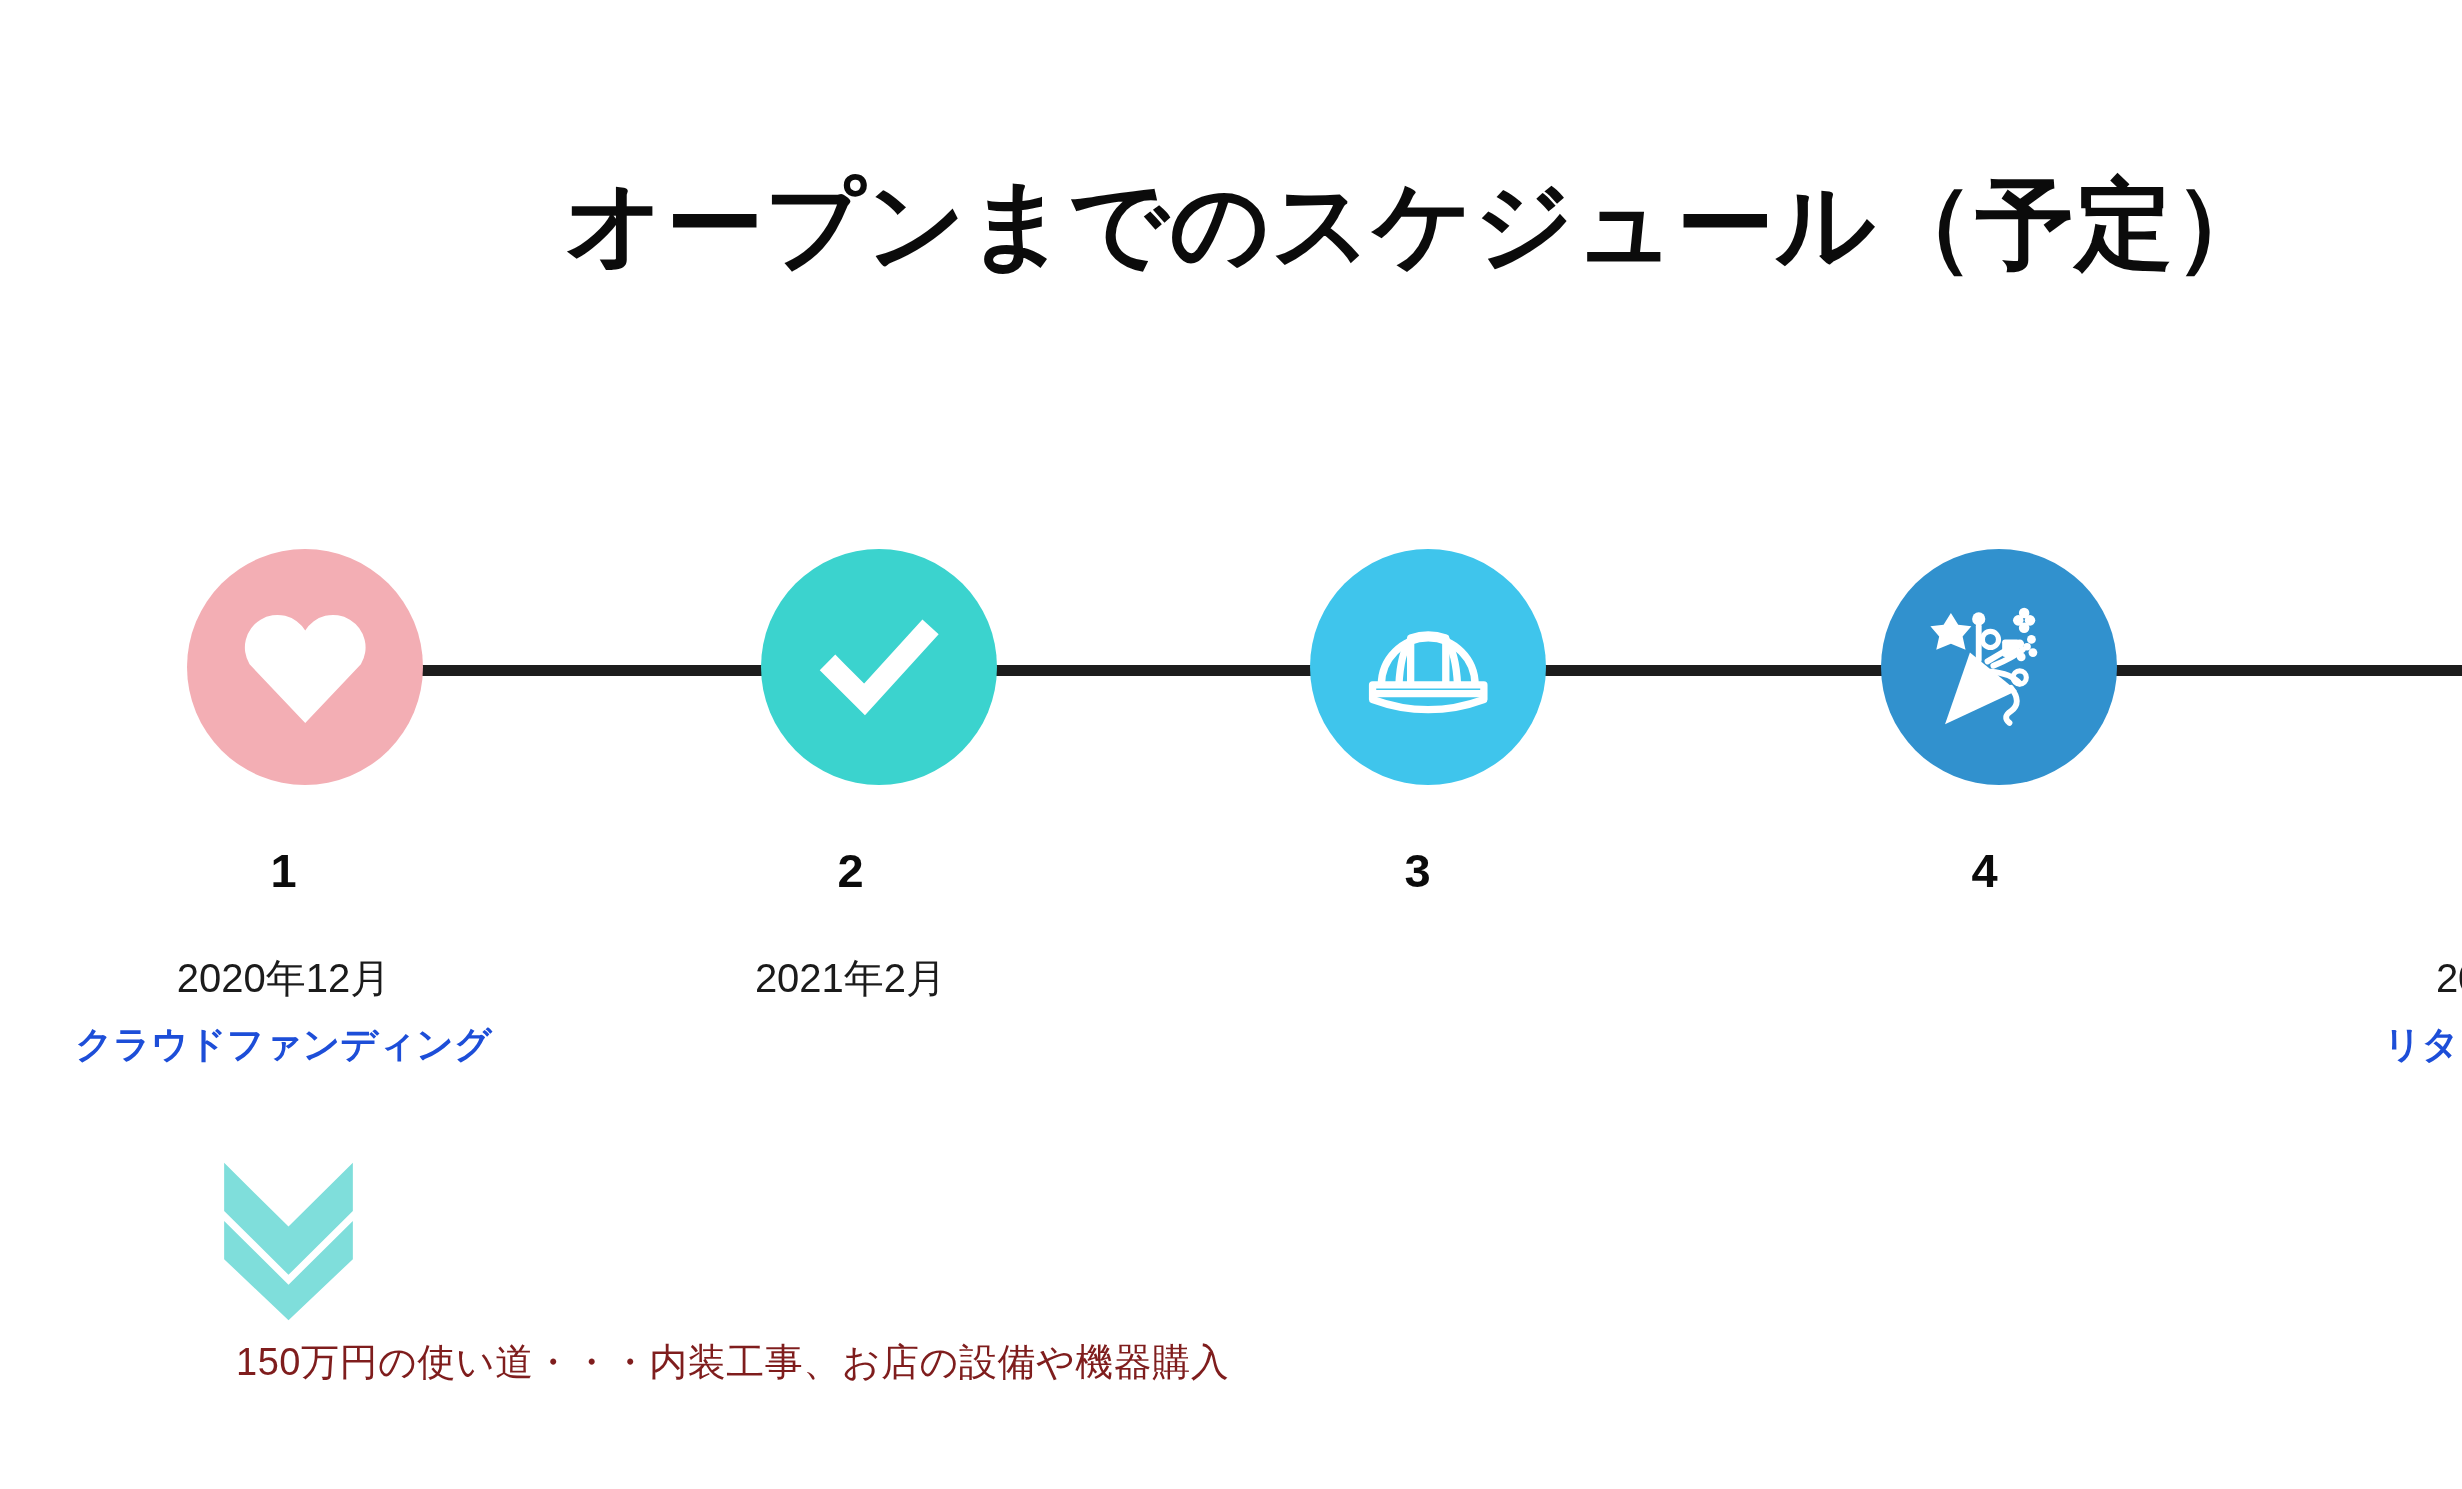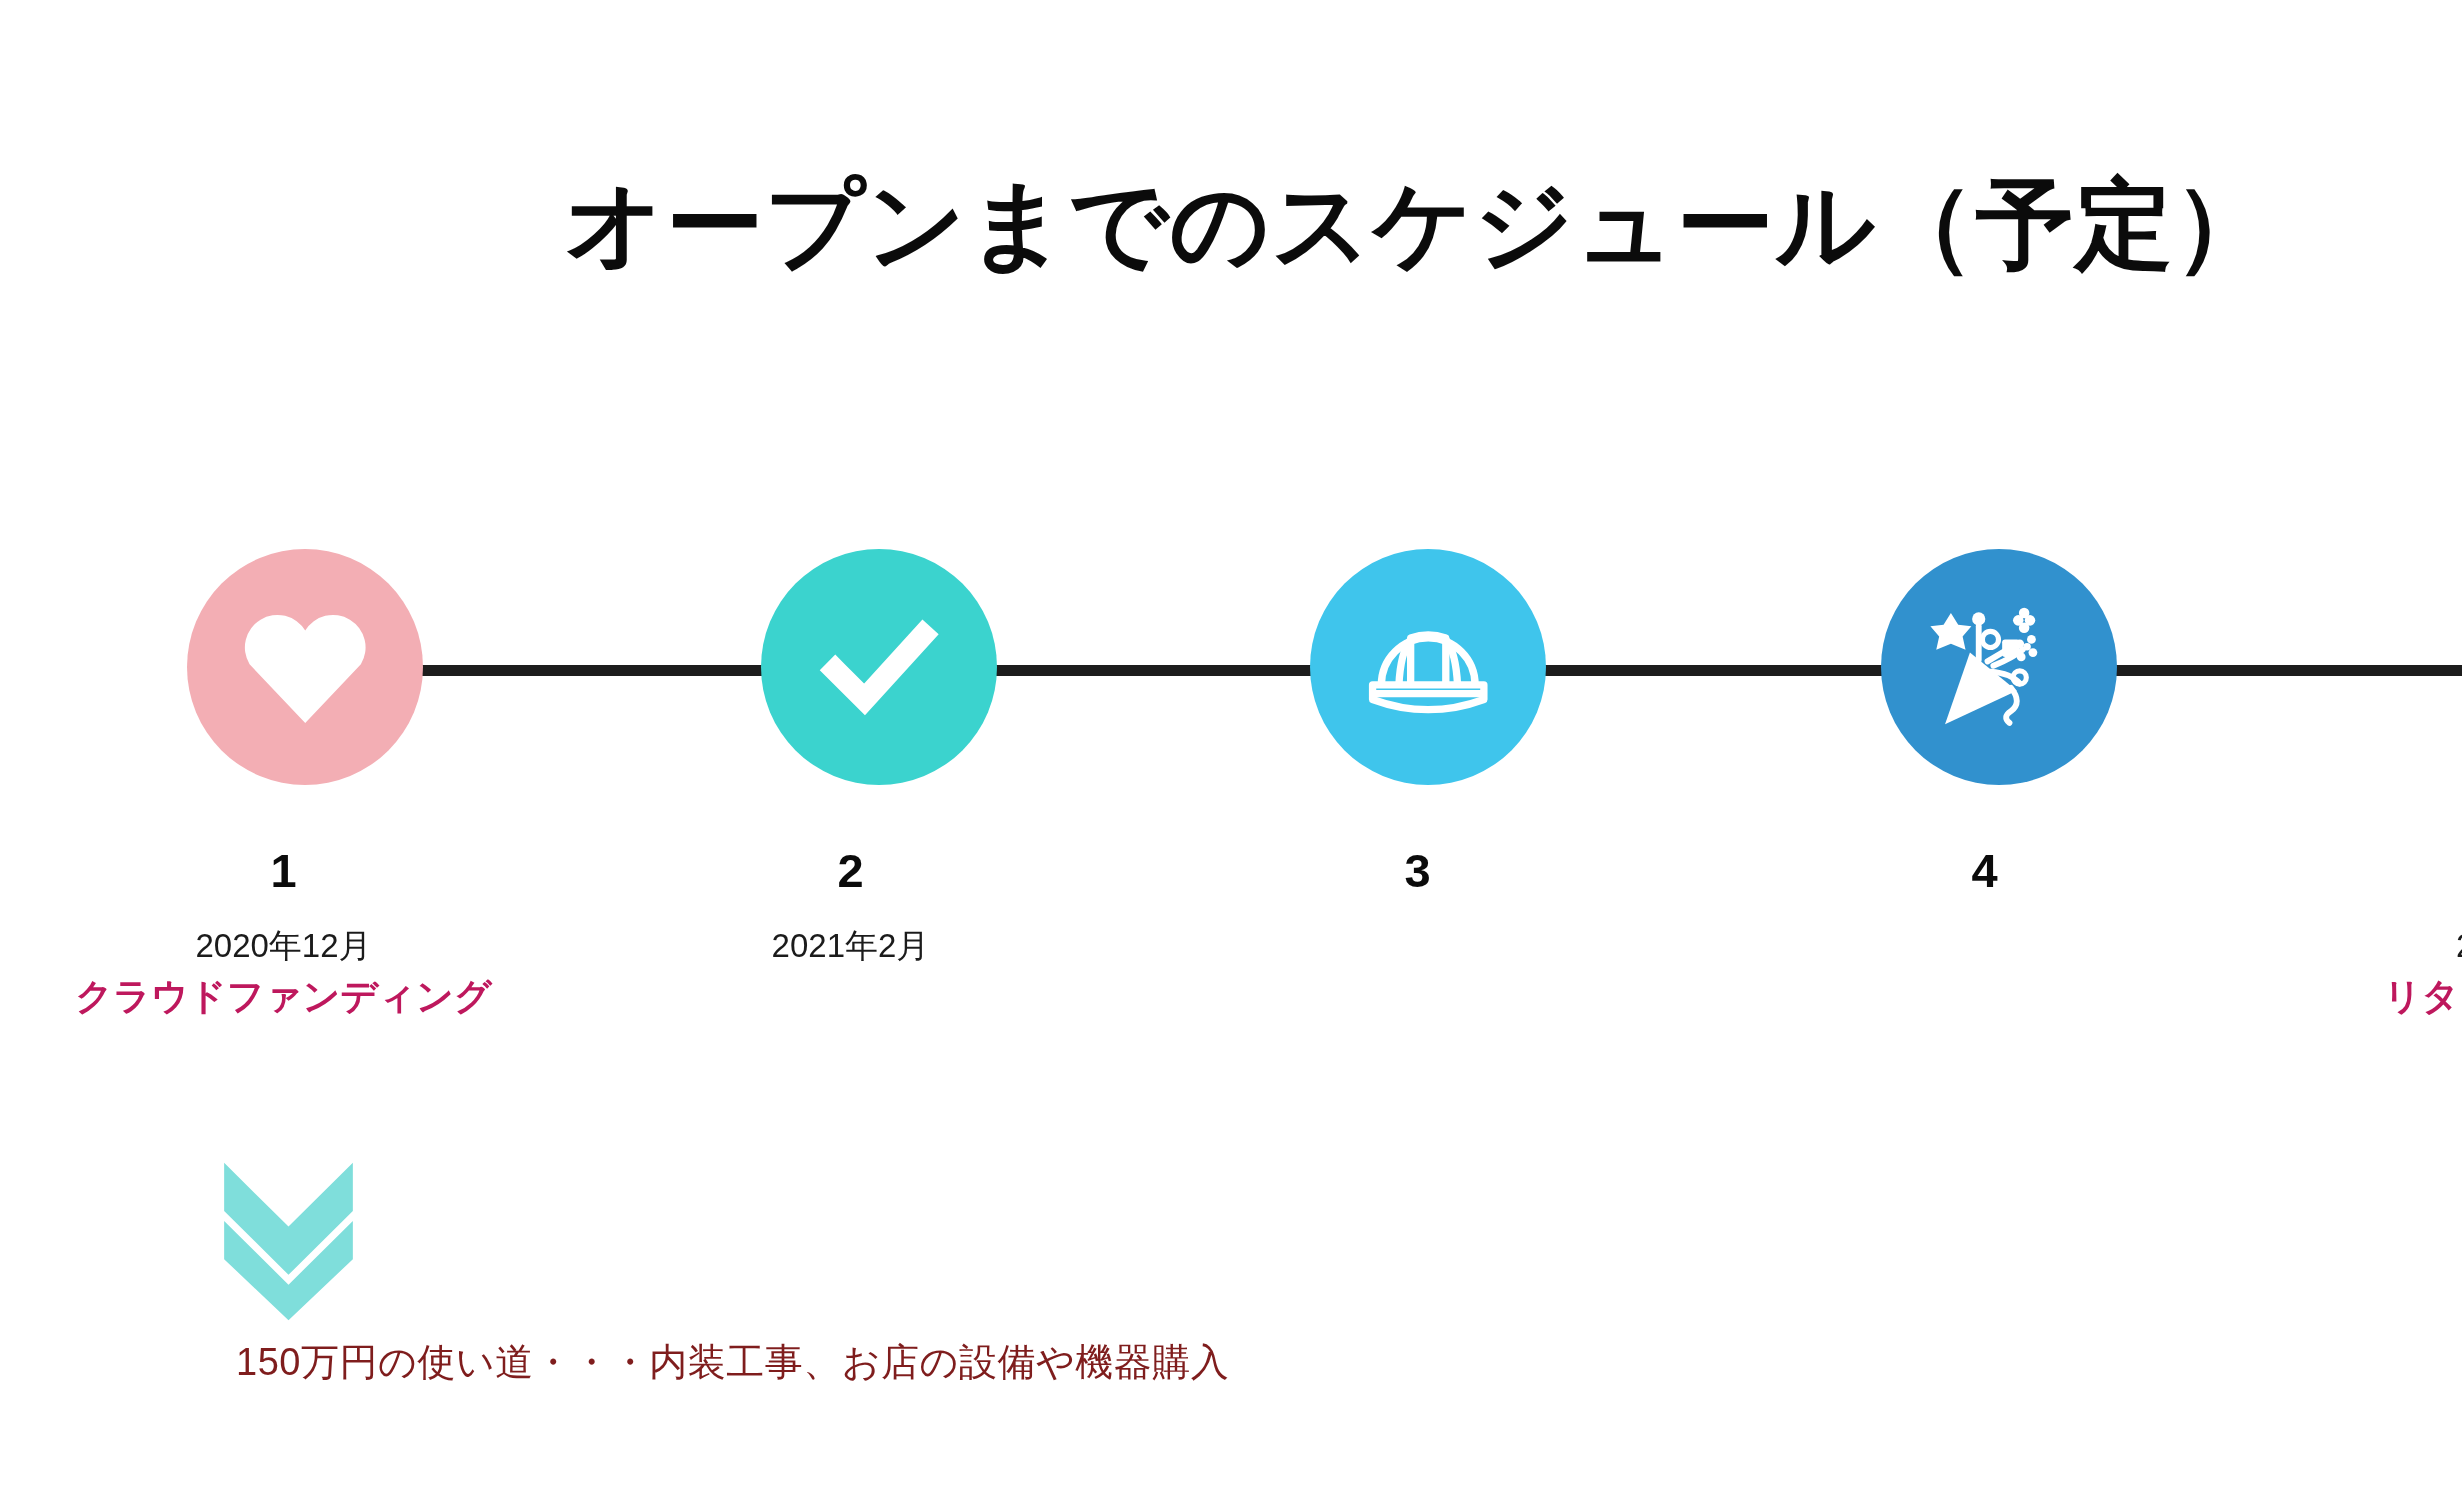--- a/index.html
+++ b/index.html
@@ -61,33 +61,33 @@
     text-align:center;
     padding:0 4.9px;
   }
   .step-num{
     font-size:47px;
     font-weight:bold;
     line-height:1;
     color:#0b0b0b;
   }
   .step-date{
-    margin-top:34px;
-    font-size:33px;
+    margin-top:62px;
+    font-size:40px;
     font-weight:normal;
     line-height:1.1;
     color:#1b1b1b;
     white-space:nowrap;
   }
   .step-label{
-    margin-top:6px;
+    margin-top:18px;
     font-size:37px;
     font-weight:bold;
     line-height:1.45;
-    color:#be185d;
+    color:#1d4ed8;
   }
   .step-label .l2{ display:block; }
 
   
   #chevrons{
     position:absolute;
     top:1160px;
     left:217px;
     width:143px; height:163px;
   }

